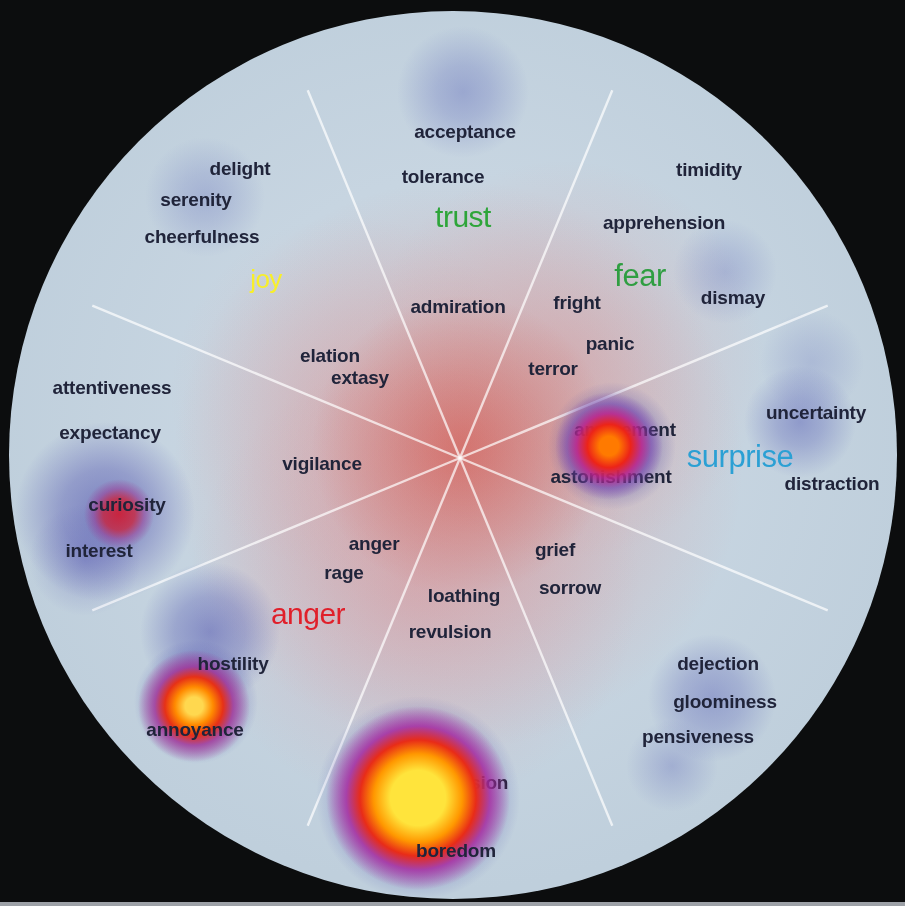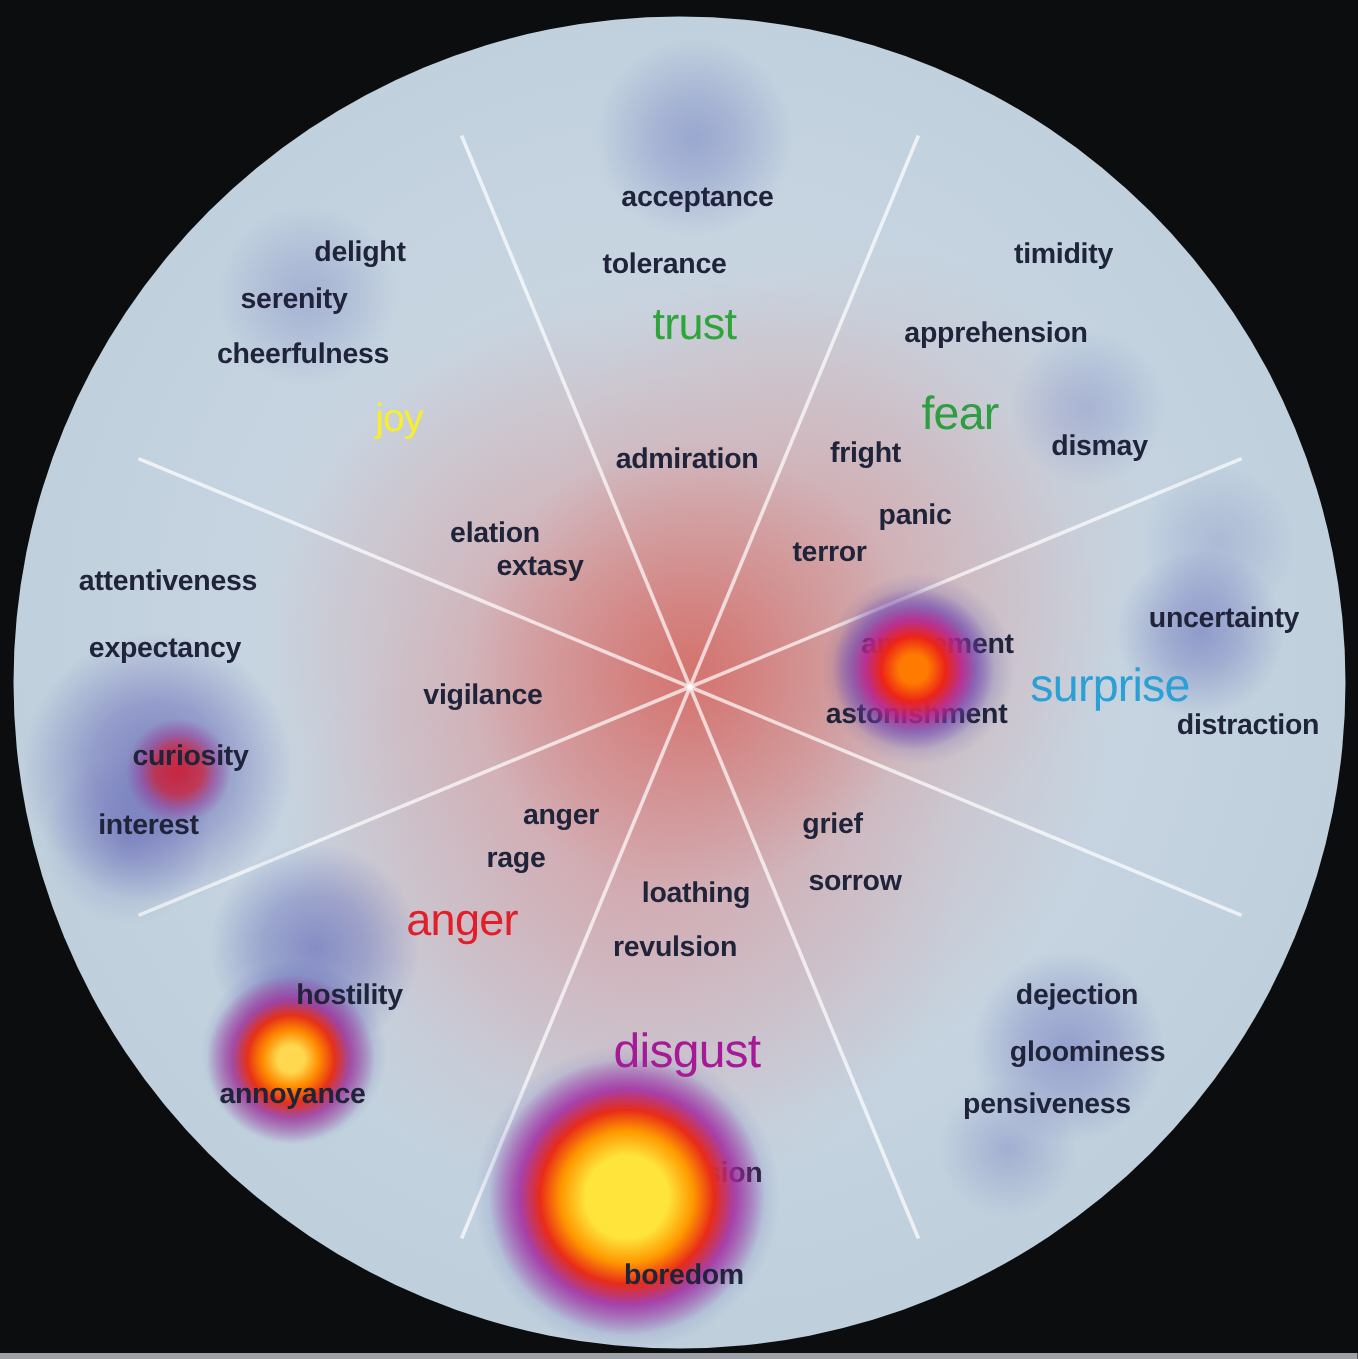--- a/index.html
+++ b/index.html
@@ -116,19 +116,18 @@
       <div class="word" style="left: 718px; top: 664px; z-index: 5;">dejection</div>
       <div class="word" style="left: 725px; top: 702px; z-index: 5;">gloominess</div>
       <div class="word" style="left: 195px; top: 730px; z-index: 5;">annoyance</div>
       <div class="word" style="left: 698px; top: 737px; z-index: 5;">pensiveness</div>
       <div class="word" style="left: 470px; top: 783px; z-index: 5;">aversion</div>
       <div class="word" style="left: 456px; top: 851px; z-index: 10;">boredom</div>
       <div class="word category" style="left: 266px; top: 279px; font-size: 26px; color: rgb(248, 239, 42); z-index: 6;">joy</div>
       <div class="word category" style="left: 463px; top: 217px; font-size: 30px; color: rgb(46, 165, 58); z-index: 6;">trust</div>
       <div class="word category" style="left: 640px; top: 276px; font-size: 31px; color: rgb(47, 158, 65); z-index: 6;">fear</div>
       <div class="word category" style="left: 740px; top: 457px; font-size: 31px; color: rgb(43, 160, 212); z-index: 6;">surprise</div>
-      <div class="word category" style="left: 458px; top: 701px; font-size: 32px; color: rgb(166, 26, 151); z-index: 6;">disgust</div>
       <div class="word category" style="left: 308px; top: 614px; font-size: 30px; color: rgb(224, 31, 42); z-index: 6;">anger</div>
       <div class="blob" style="left: 555px; top: 392px; height: 108px; width: 108px; z-index: 8; background: radial-gradient(closest-side, rgb(255, 122, 0) 0%, rgb(255, 122, 0) 18%, rgb(236, 36, 24) 40%, rgba(190, 35, 140, 0.85) 60%, rgba(120, 60, 175, 0.5) 78%, rgba(120, 60, 175, 0) 100%);"></div>
       <div class="blob" style="left: 326px; top: 706px; height: 184px; width: 184px; z-index: 8; background: radial-gradient(closest-side, rgb(255, 228, 60) 0%, rgb(255, 228, 60) 30%, rgb(255, 152, 0) 48%, rgb(232, 44, 24) 63%, rgba(170, 40, 160, 0.8) 78%, rgba(120, 60, 175, 0) 100%);"></div>
     </div>
   <div id="bottom-strip"></div>
 </div>
 
 </body></html>

